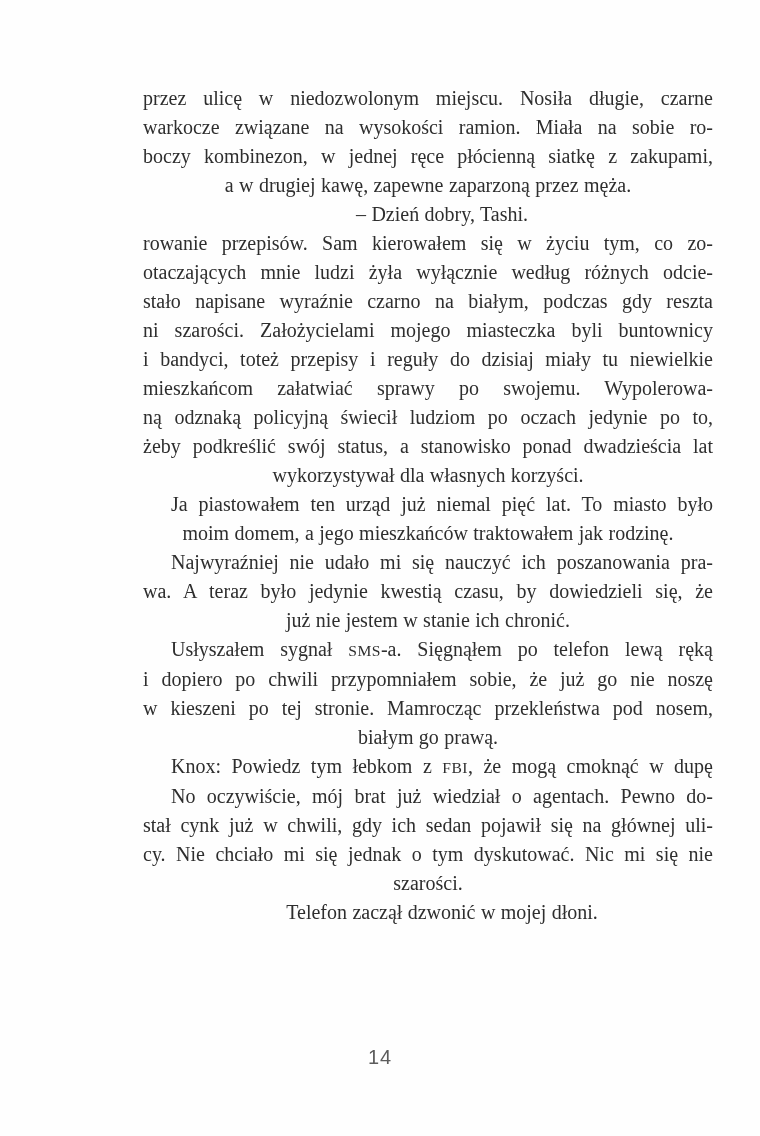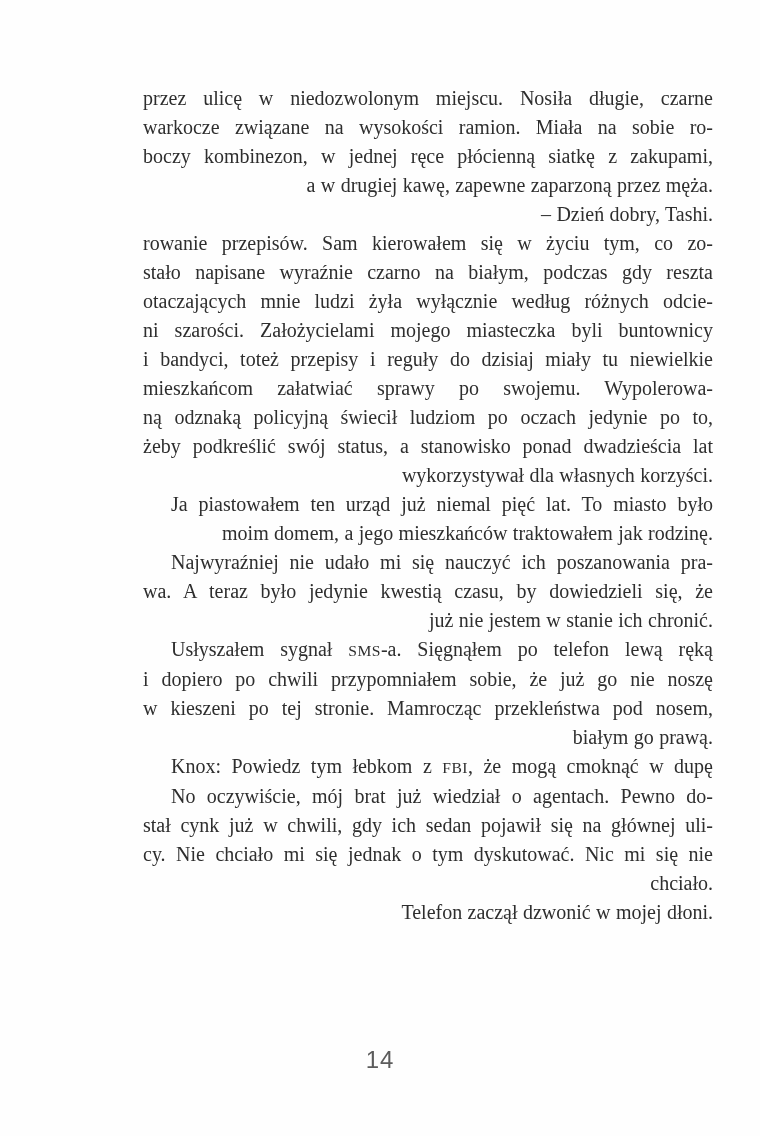--- a/index.html
+++ b/index.html
@@ -25,72 +25,72 @@
     line-height: 29px;
     margin-left: 48px;
     -webkit-font-smoothing: antialiased;
   }
   .text-line {
     text-align: justify;
     text-align-last: justify;
     word-spacing: 0.02em;
   }
   .text-line.last {
-    text-align: right;
+    text-align: center;
     text-align-last: auto;
   }
   .text-line.indent {
     text-indent: 28px;
   }
   .sc {
     font-size: 0.78em;
     letter-spacing: 0.03em;
   }
   .page-number {
     position: absolute;
     top: 1046px;
     left: 0;
     width: 100%;
     text-align: center;
     font-family: "Liberation Sans", sans-serif;
-    font-size: 24px;
+    font-size: 20px;
     font-weight: 400;
     color: #5c5c5c;
     letter-spacing: 1px;
   }
 </style>
 </head>
 <body>
 
 <div class="page">
   <div class="text-block">
       <div class="text-line">przez ulicę w niedozwolonym miejscu. Nosiła długie, czarne</div>
       <div class="text-line">warkocze związane na wysokości ramion. Miała na sobie ro-</div>
       <div class="text-line">boczy kombinezon, w jednej ręce płócienną siatkę z zakupami,</div>
       <div class="text-line last">a w drugiej kawę, zapewne zaparzoną przez męża.</div>
       <div class="text-line last indent">– Dzień dobry, Tashi.</div>
       <div class="text-line">rowanie przepisów. Sam kierowałem się w życiu tym, co zo-</div>
+      <div class="text-line">otaczających mnie ludzi żyła wyłącznie według różnych odcie-</div>
       <div class="text-line">stało napisane wyraźnie czarno na białym, podczas gdy reszta</div>
-      <div class="text-line">otaczających mnie ludzi żyła wyłącznie według różnych odcie-</div>
       <div class="text-line">ni szarości. Założycielami mojego miasteczka byli buntownicy</div>
       <div class="text-line">i bandyci, toteż przepisy i reguły do dzisiaj miały tu niewielkie</div>
       <div class="text-line">mieszkańcom załatwiać sprawy po swojemu. Wypolerowa-</div>
       <div class="text-line">ną odznaką policyjną świecił ludziom po oczach jedynie po to,</div>
       <div class="text-line">żeby podkreślić swój status, a stanowisko ponad dwadzieścia lat</div>
       <div class="text-line last">wykorzystywał dla własnych korzyści.</div>
       <div class="text-line indent">Ja piastowałem ten urząd już niemal pięć lat. To miasto było</div>
       <div class="text-line last">moim domem, a jego mieszkańców traktowałem jak rodzinę.</div>
       <div class="text-line indent">Najwyraźniej nie udało mi się nauczyć ich poszanowania pra-</div>
       <div class="text-line">wa. A teraz było jedynie kwestią czasu, by dowiedzieli się, że</div>
       <div class="text-line last">już nie jestem w stanie ich chronić.</div>
       <div class="text-line indent">Usłyszałem sygnał <span class="sc">SMS</span>-a. Sięgnąłem po telefon lewą ręką</div>
       <div class="text-line">i dopiero po chwili przypomniałem sobie, że już go nie noszę</div>
       <div class="text-line">w kieszeni po tej stronie. Mamrocząc przekleństwa pod nosem,</div>
       <div class="text-line last">białym go prawą.</div>
       <div class="text-line indent">Knox: Powiedz tym łebkom z <span class="sc">FBI</span>, że mogą cmoknąć w dupę</div>
       <div class="text-line indent">No oczywiście, mój brat już wiedział o agentach. Pewno do-</div>
       <div class="text-line">stał cynk już w chwili, gdy ich sedan pojawił się na głównej uli-</div>
       <div class="text-line">cy. Nie chciało mi się jednak o tym dyskutować. Nic mi się nie</div>
-      <div class="text-line last">chciało.</div>
+      <div class="text-line last">szarości.</div>
       <div class="text-line last indent">Telefon zaczął dzwonić w mojej dłoni.</div>
     </div>
   <div class="page-number">14</div>
 </div>
 
 </body></html>

